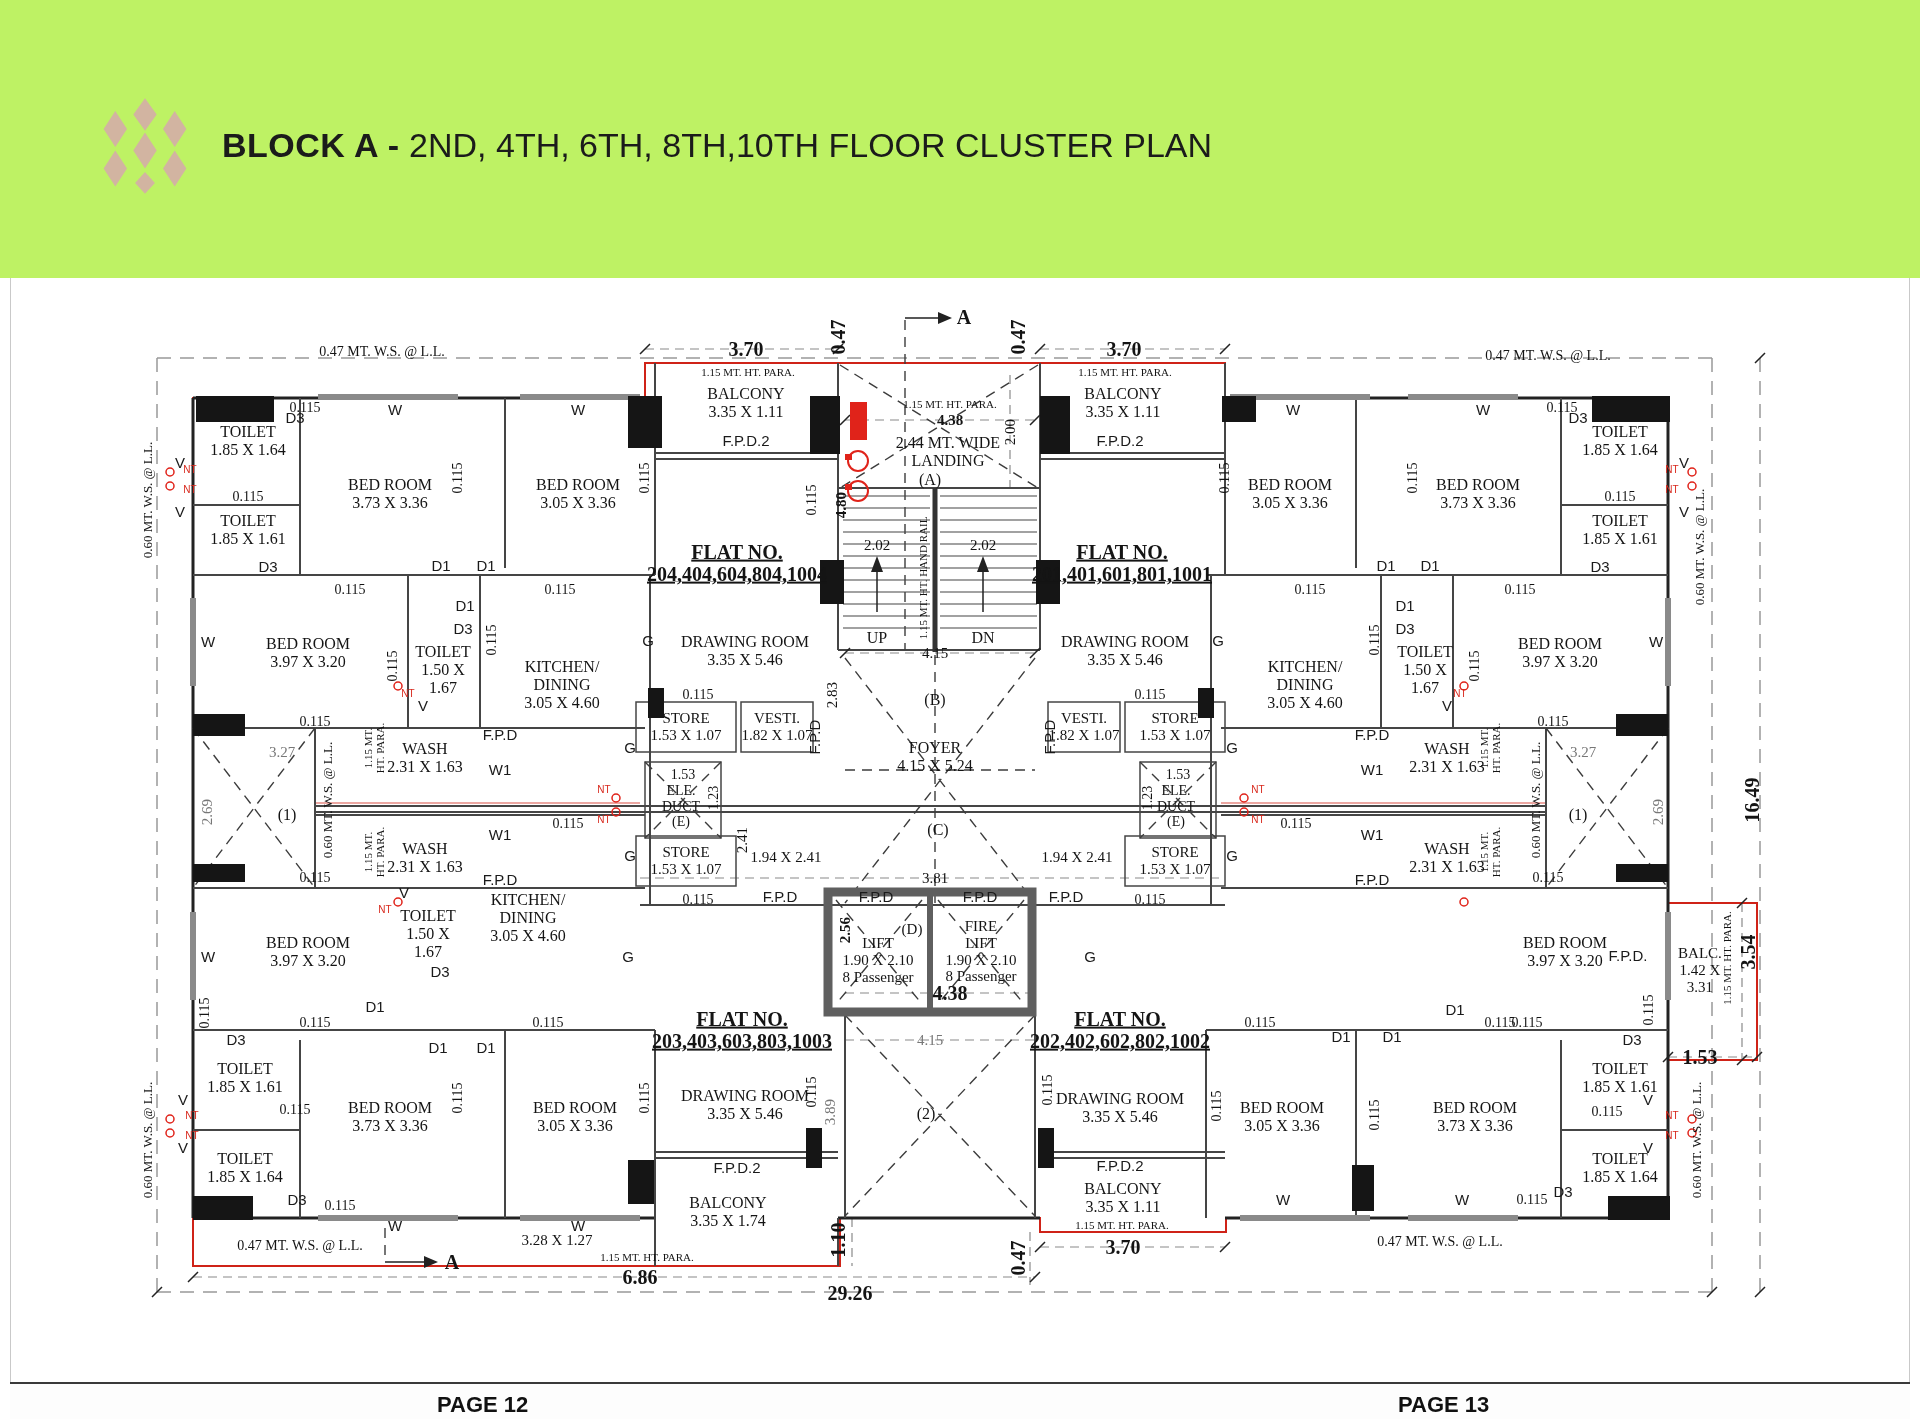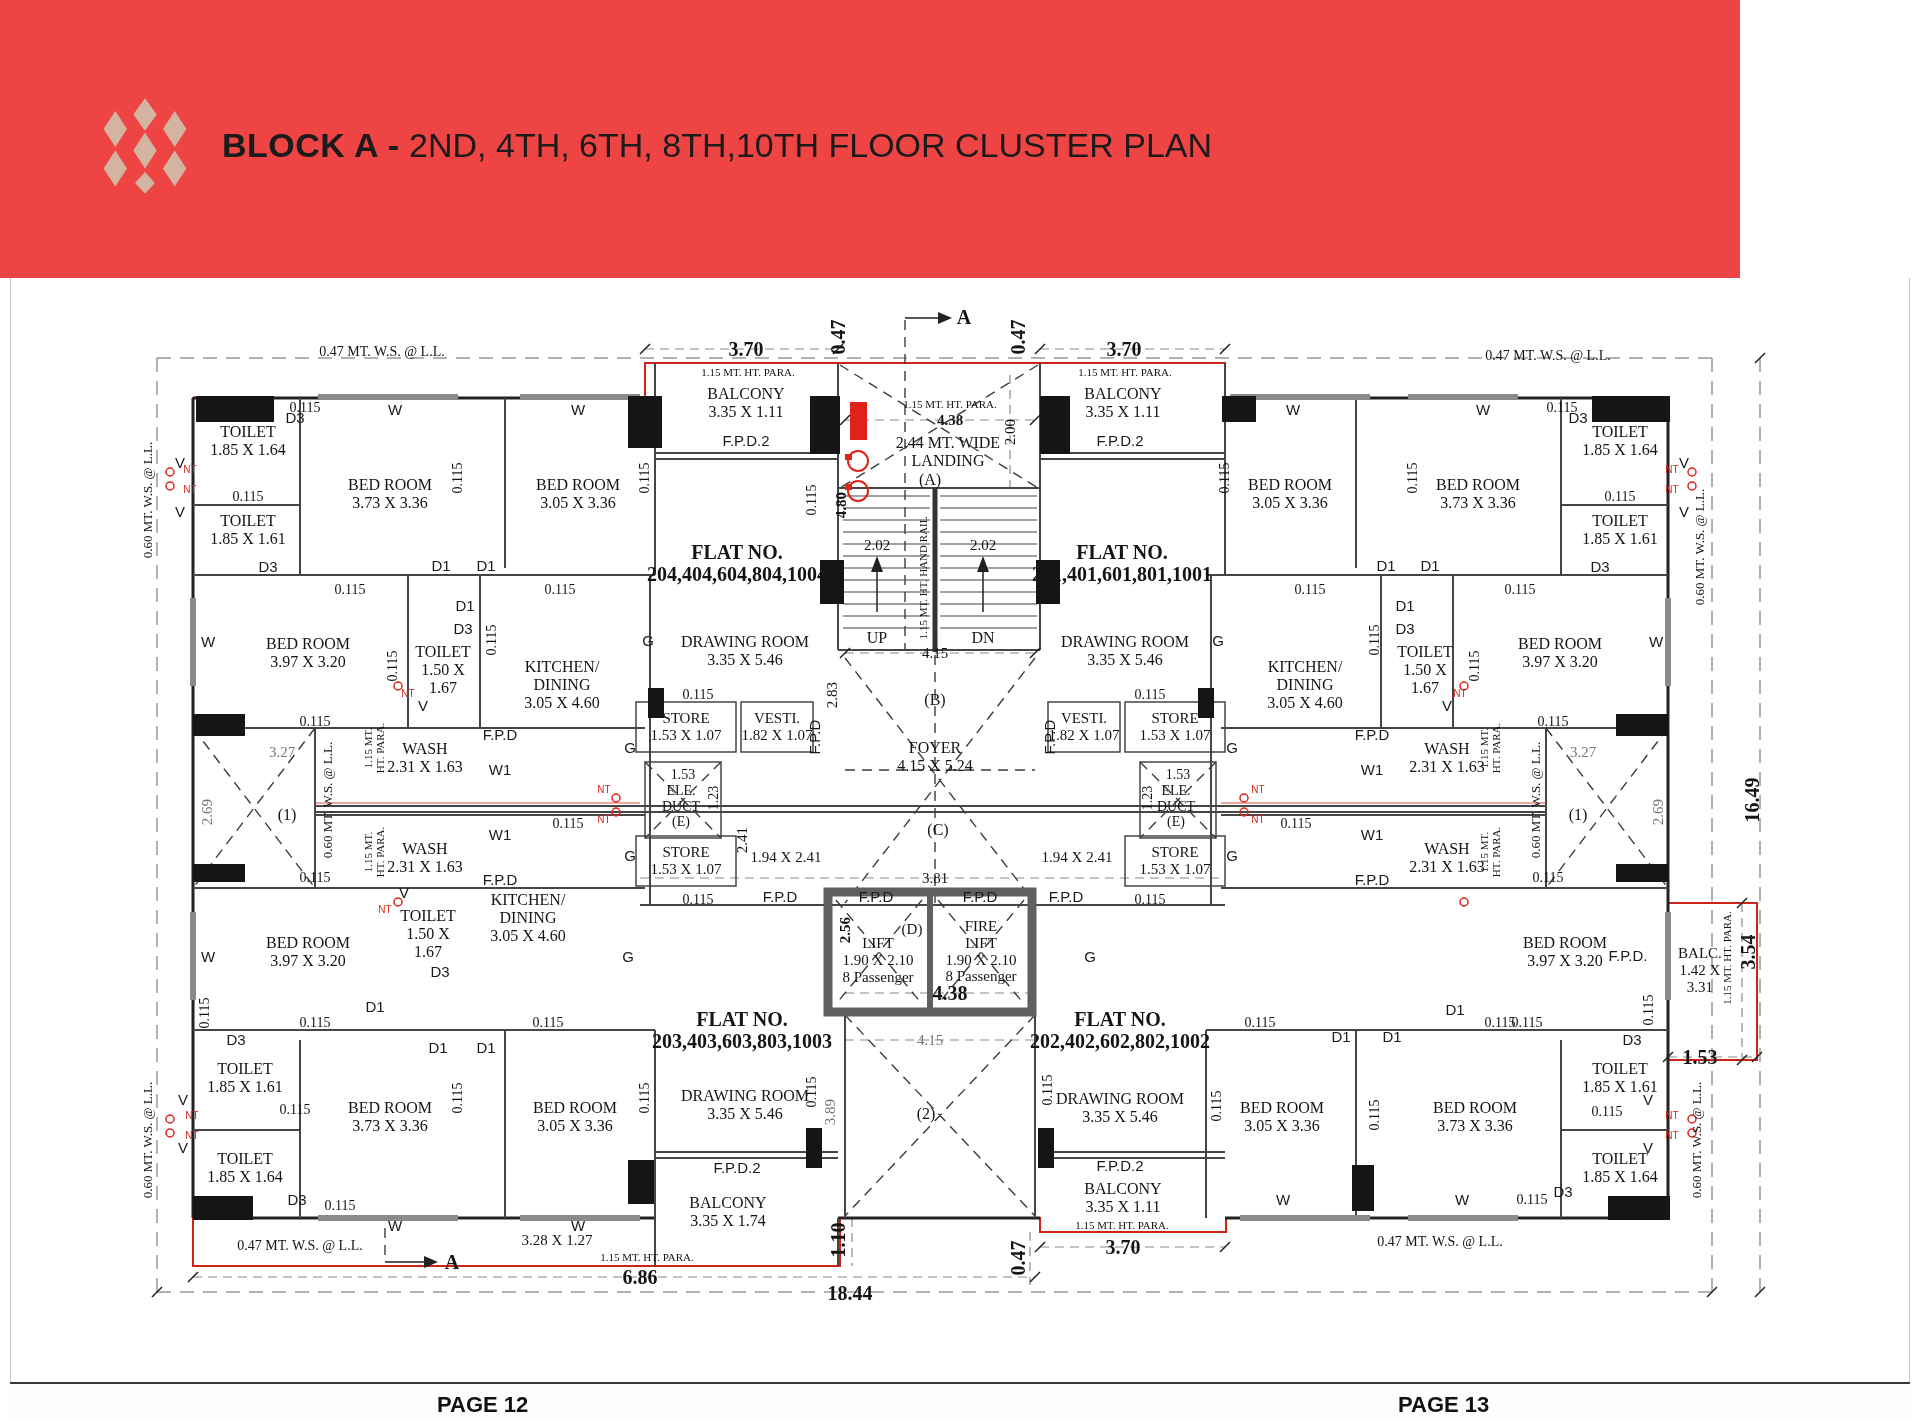--- a/index.html
+++ b/index.html
@@ -1,36 +1,36 @@
 <!DOCTYPE html>
 <html><head>
 <meta charset="utf-8">
 <style>
   html,body{margin:0;padding:0;background:#fff;}
   #page{position:relative;width:1920px;height:1419px;background:#ffffff;overflow:hidden;
         font-family:"Liberation Serif",serif;color:#1c1c1c;}
   
-  #hdr{position:absolute;left:0;top:0;width:1740px;height:278px;background:#ef4444;}
+  #hdr{position:absolute;left:0;top:0;width:1920px;height:278px;background:#bef264;}
   #logo{position:absolute;left:100px;top:98px;}
   #title{position:absolute;left:222px;top:126px;font-family:"Liberation Sans",sans-serif;
          font-size:34px;color:#1b1b1b;white-space:pre;}
   #title b{font-weight:bold;letter-spacing:.5px;}
   
   .edge{position:absolute;top:278px;height:1141px;width:1px;background:#c9c9c9;}
   
   #ftr{position:absolute;left:10px;top:1382px;width:1900px;height:37px;border-top:2px solid #3a3a3a;background:#fdfdfd;}
   .pageno{position:absolute;top:1392px;font-family:"Liberation Sans",sans-serif;font-weight:bold;font-size:22px;color:#111;}
   
   .L{position:absolute;transform:translate(-50%,-50%);white-space:pre;text-align:center;
      line-height:1.12;font-family:"Liberation Serif",serif;color:#141414;}
   .R{transform:translate(-50%,-50%) rotate(-90deg);}
   .z1{font-size:11px;} .z2{font-size:13px;} .z3{font-size:14px;} .z4{font-size:15px;}
   .z5{font-size:16px;} .z6{font-size:20px;font-weight:bold;}
   .sans{font-family:"Liberation Sans",sans-serif;font-size:15px;color:#1a1a1a;}
-  .flat{font-size:20px;font-weight:bold;}
+  .flat{font-size:20px;font-weight:bold;text-decoration:underline;}
   .gy{color:#777;} .rd{color:#d8281c;font-family:"Liberation Sans",sans-serif;font-size:10px;}
   svg{position:absolute;left:0;top:0;}
   
   #wmbrand{position:absolute;left:1100px;top:745px;transform:translate(-50%,-50%);
      font-family:"Liberation Sans",sans-serif;font-weight:bold;font-size:96px;letter-spacing:4px;
      background:linear-gradient(90deg,#e05c5c 0%,#e05c5c 14%,#57a773 20%,#d94f6b 30%,#5b9bd5 42%,#f0a04b 52%,#6abf69 60%,#e8c84b 68%,#e77fb3 76%,#7fb3e7 84%,#f0a04b 92%,#6abf69 100%);
      -webkit-background-clip:text;background-clip:text;color:transparent;opacity:.42;white-space:pre;}
   #wmsite{position:absolute;left:905px;top:982px;transform:translate(-50%,-50%);
      font-family:"Liberation Sans",sans-serif;font-size:68px;letter-spacing:3px;color:#8f8f8f;opacity:.5;white-space:pre;}
 </style>
@@ -441,21 +441,21 @@
   <span class="L sans" style="left:395px;top:1226px">W</span>
   <span class="L sans" style="left:578px;top:1226px">W</span>
   <span class="L z4" style="left:557px;top:1240px">3.28 X 1.27</span>
   <span class="L z1" style="left:647px;top:1257px">1.15 MT. HT. PARA.</span>
   <span class="L z5" style="left:745px;top:1105px">DRAWING ROOM
 3.35 X 5.46</span>
   <span class="L sans" style="left:737px;top:1168px">F.P.D.2</span>
   <span class="L z5" style="left:728px;top:1212px">BALCONY
 3.35 X 1.74</span>
   <span class="L z6" style="left:640px;top:1277px">6.86</span>
-  <span class="L z6" style="left:850px;top:1293px">18.44</span>
+  <span class="L z6" style="left:850px;top:1293px">29.26</span>
   <span class="L z3" style="left:300px;top:1246px">0.47 MT. W.S. @ L.L.</span>
 
   <span class="L z5" style="left:1120px;top:1108px">DRAWING ROOM
 3.35 X 5.46</span>
   <span class="L sans" style="left:1120px;top:1166px">F.P.D.2</span>
   <span class="L z5" style="left:1123px;top:1198px">BALCONY
 3.35 X 1.11</span>
   <span class="L z1" style="left:1122px;top:1225px">1.15 MT. HT. PARA.</span>
   <span class="L z6" style="left:1123px;top:1247px">3.70</span>
   <span class="L z6 R" style="left:1018px;top:1258px">0.47</span>

